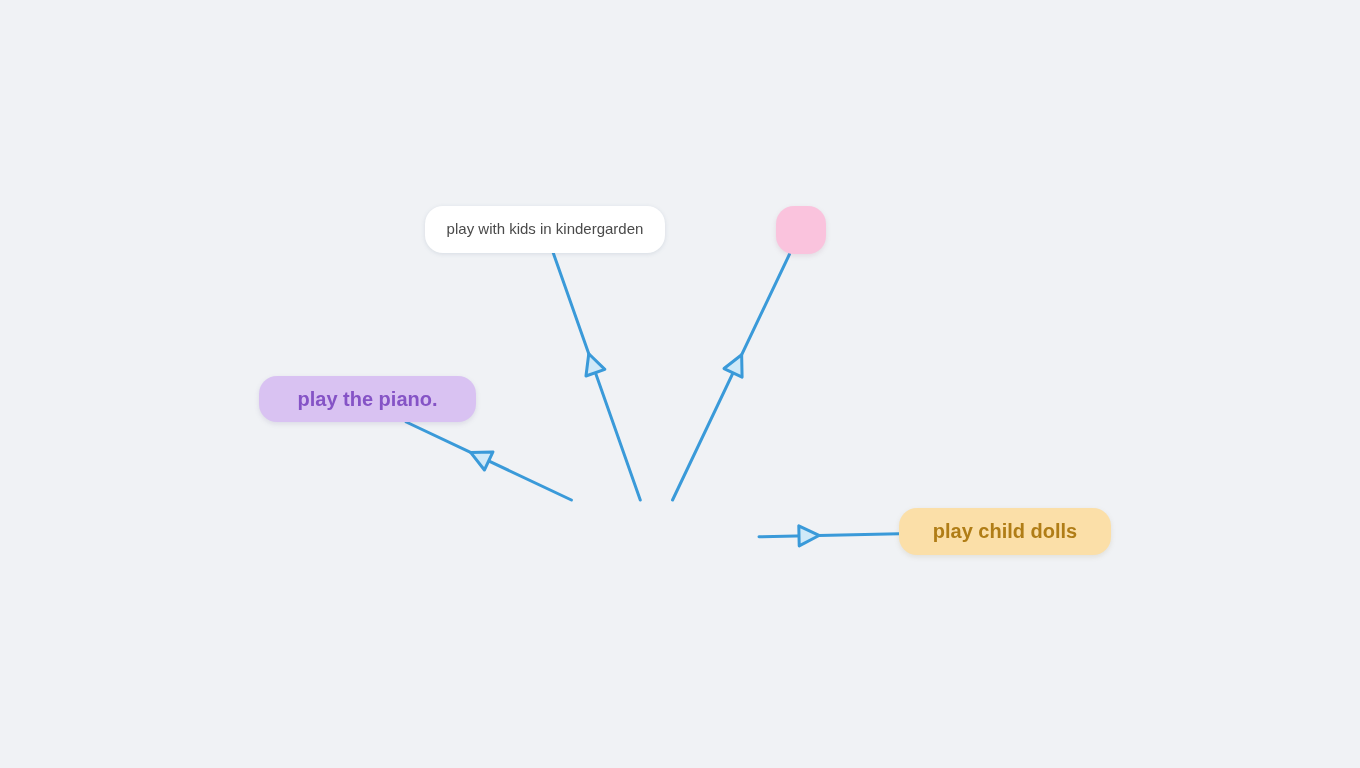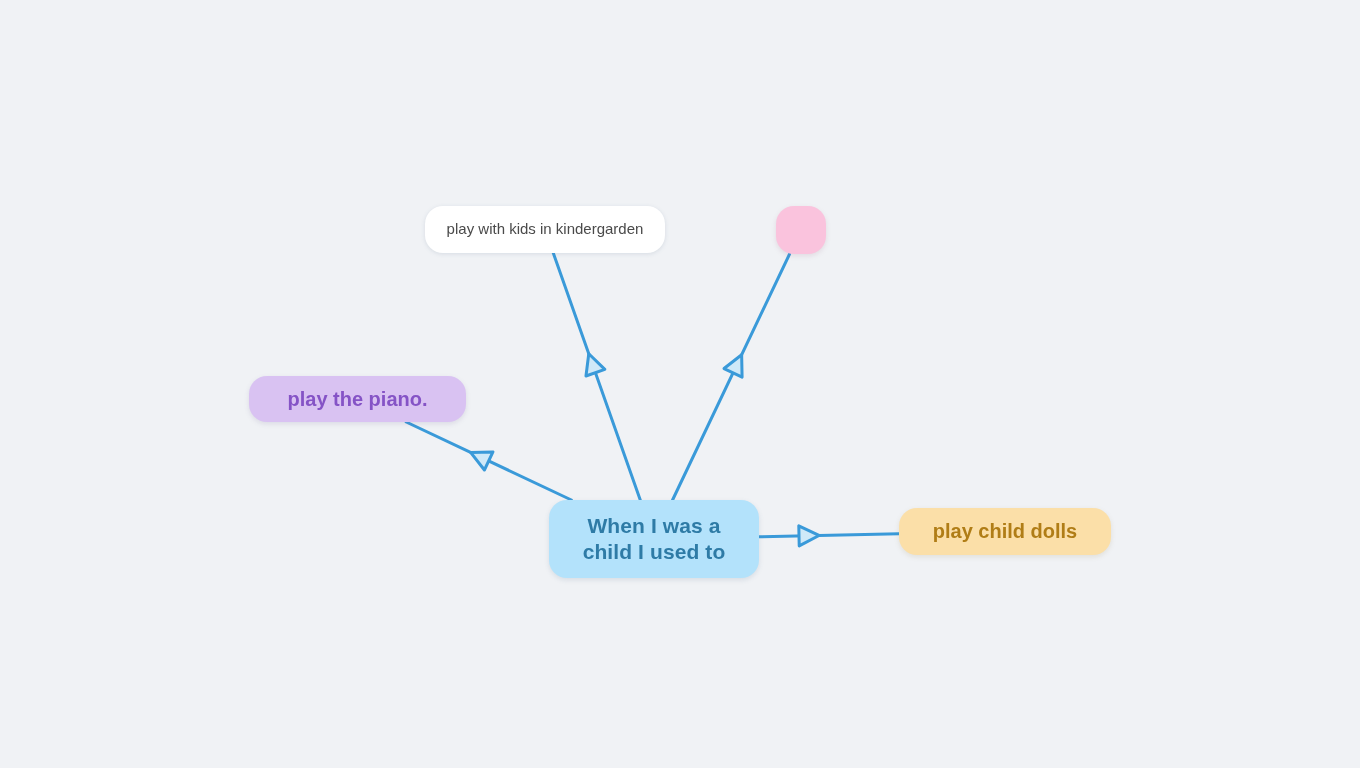--- a/index.html
+++ b/index.html
@@ -57,20 +57,21 @@
     font-size: 15px;
     box-shadow: 0 1px 4px rgba(90,110,140,0.17);
   }
   
   .node-purple {
     background: #d9c2f2;
     color: #8553c6;
     font-weight: bold;
     font-size: 20px;
     box-shadow: 0 2px 5px rgba(100,90,140,0.15);
+    margin-left: 10px;
   }
   
   .node-orange {
     background: #fbdfa8;
     color: #b07d16;
     font-weight: bold;
     font-size: 20px;
     box-shadow: 0 2px 5px rgba(140,120,70,0.15);
   }
   
@@ -97,19 +98,17 @@
       </g>
       <g>
         <line x1="571.4035714285715" y1="500" x2="406.2107142857143" y2="422" stroke="#3a9ad9" stroke-width="3" stroke-linecap="round"></line>
         <polygon points="11,0 -9,-10 -9,10" fill="#cfe9f8" stroke="#3a9ad9" stroke-width="3" stroke-linejoin="round" transform="translate(480.5475,457.1) rotate(-154.72447233237588)"></polygon>
       </g>
       <g>
         <line x1="759" y1="536.7564102564103" x2="899" y2="533.7649572649573" stroke="#3a9ad9" stroke-width="3" stroke-linecap="round"></line>
         <polygon points="11,0 -9,-10 -9,10" fill="#cfe9f8" stroke="#3a9ad9" stroke-width="3" stroke-linejoin="round" transform="translate(808,535.7094017094017) rotate(-1.2240825221762288)"></polygon>
       </g>
     </svg>
-<div class="node node-central" style="left: 549px; top: 500px; width: 210px; height: 78px;"><span>When I was a
-child I used to</span></div>
     <div class="node node-white" style="left: 425px; top: 206px; width: 240px; height: 47px;"><span>play with kids in kindergarden</span></div>
     <div class="node node-pink" style="left: 776px; top: 206px; width: 50px; height: 48px;"><span></span></div>
     <div class="node node-purple" style="left: 249px; top: 376px; width: 217px; height: 46px;"><span>play the piano.</span></div>
     <div class="node node-orange" style="left: 899px; top: 508px; width: 212px; height: 47px;"><span>play child dolls</span></div>
   </div>
 
 </body></html>

